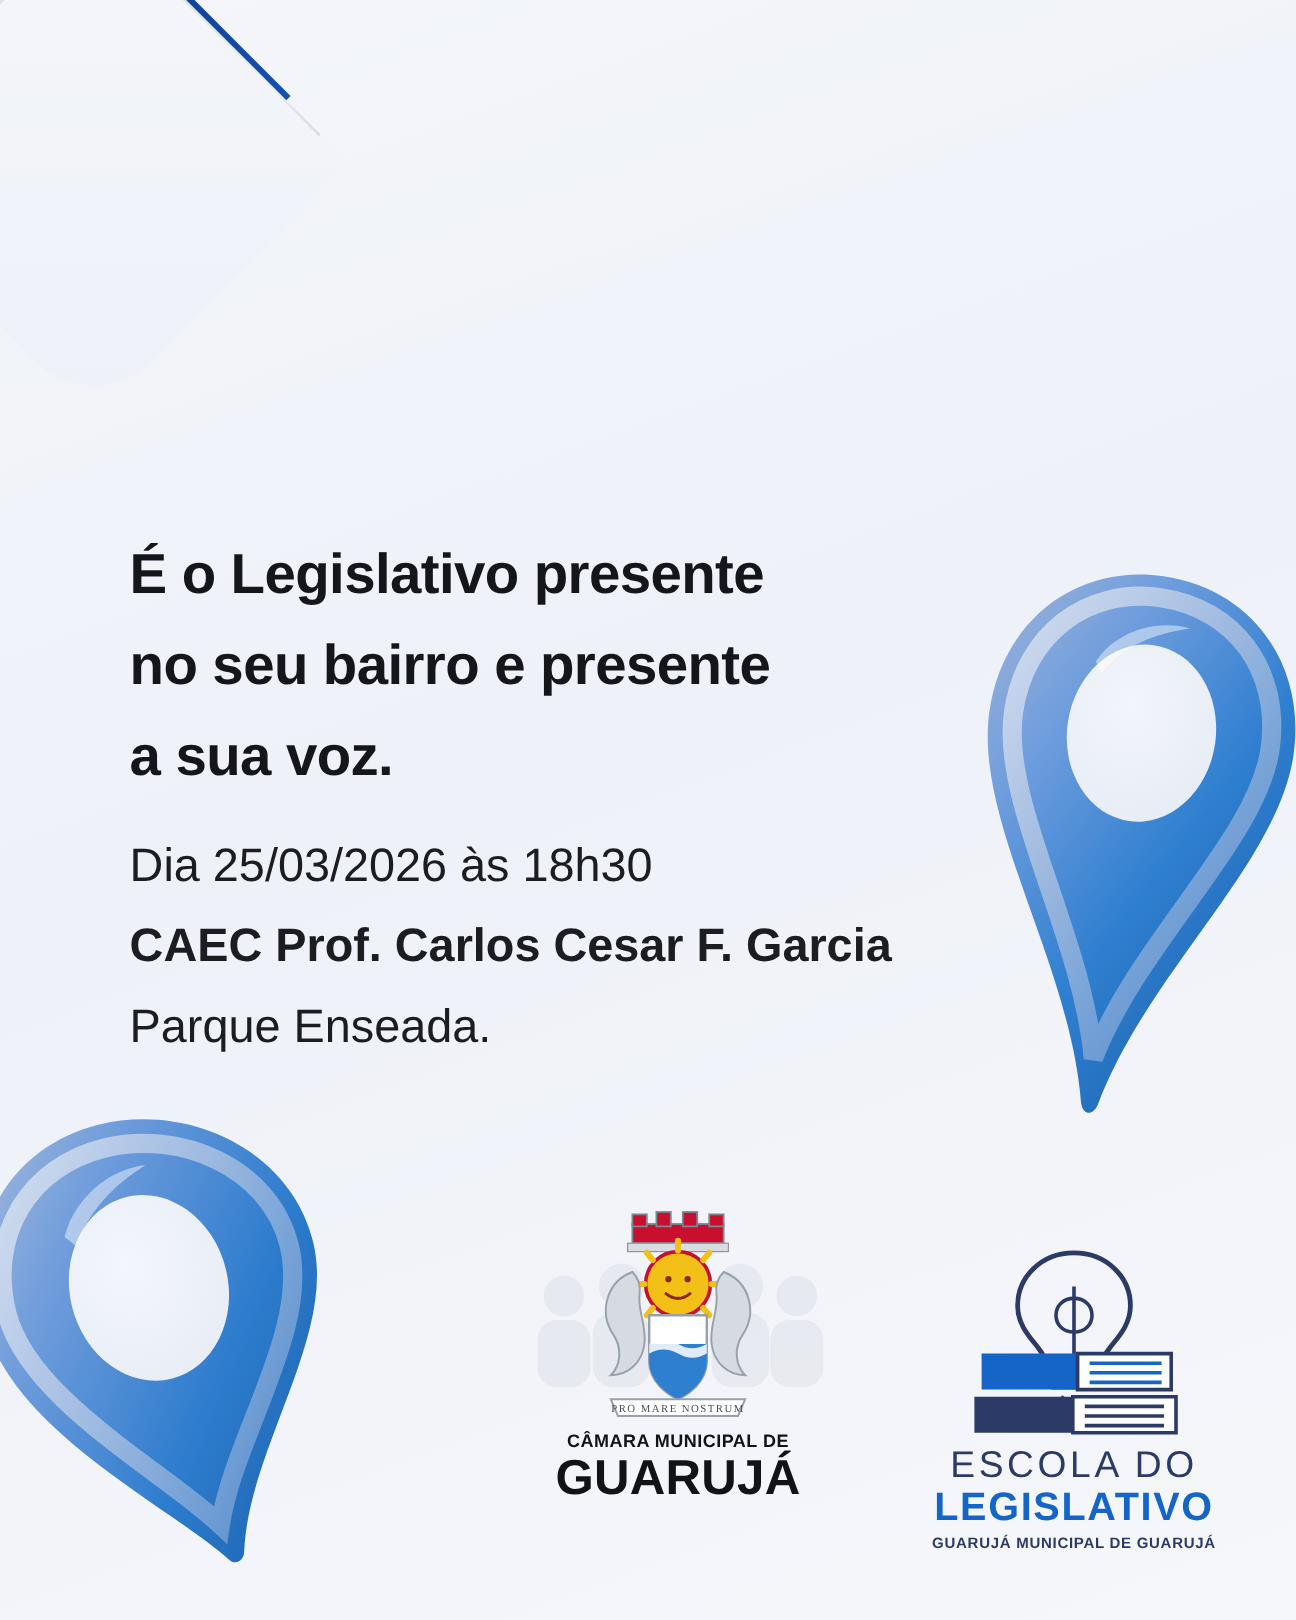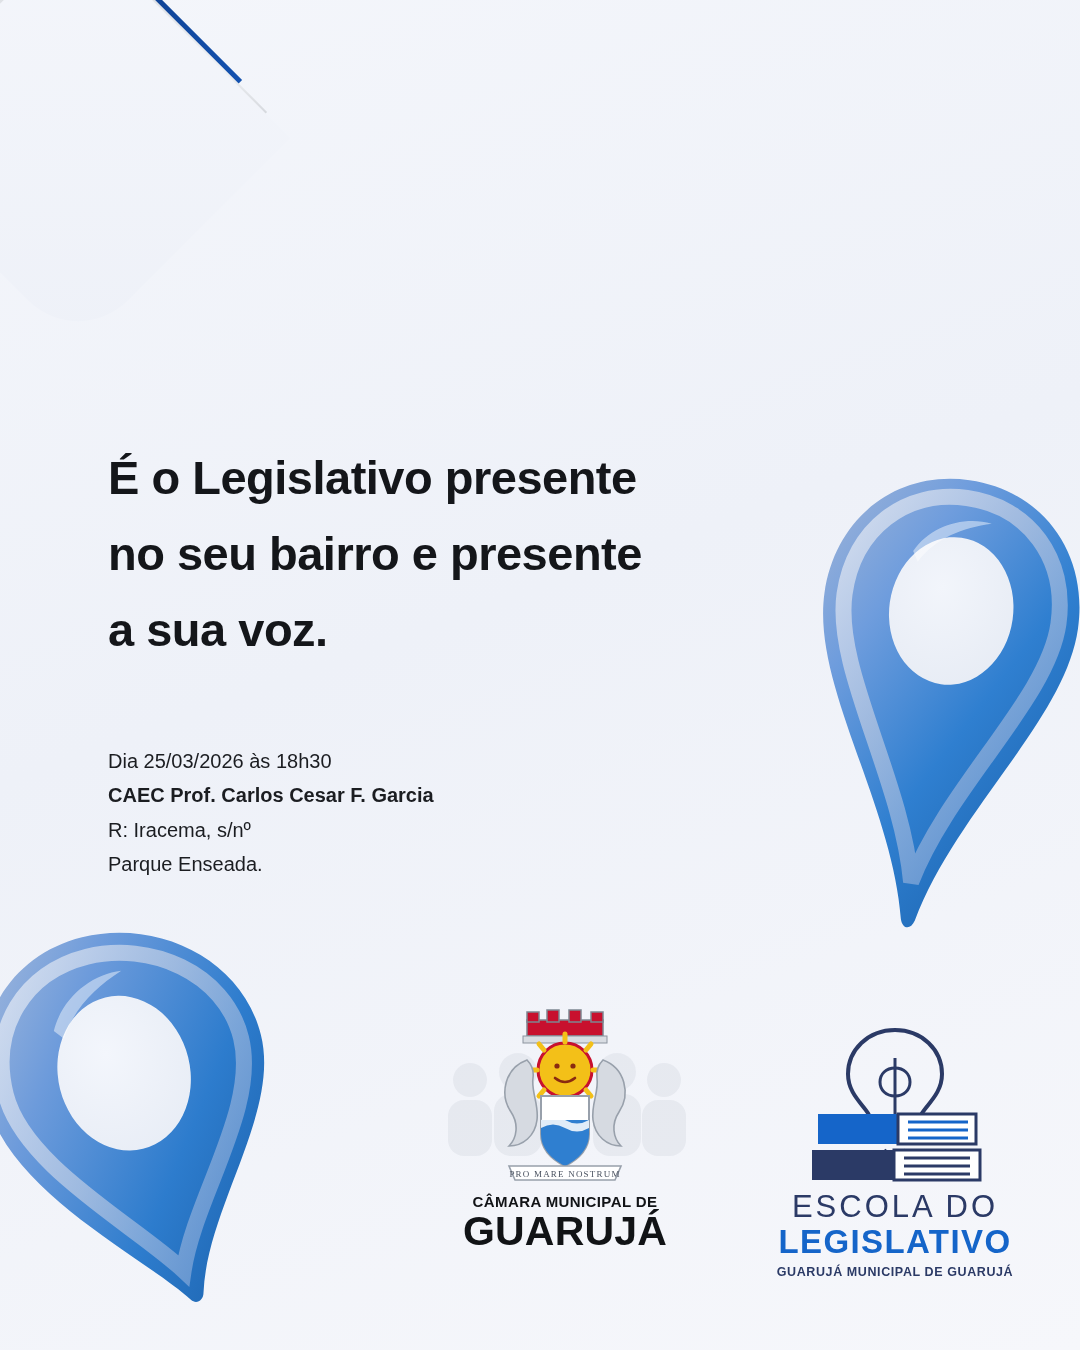--- a/index.html
+++ b/index.html
@@ -81,24 +81,24 @@
     font-weight: 700;
     font-size: 47px;
     line-height: 1.62;
     letter-spacing: -0.5px;
   }
   .subtitle .line { display: block; }
 
   .details {
     position: absolute;
     left: 108px;
-    top: 744px;
+    top: 688px;
     width: 680px;
     color: #1b1d21;
-    font-size: 20px;
+    font-size: 39px;
     line-height: 1.72;
   }
   .details .line { display: block; font-weight: 400; }
   .details .line.bold { font-weight: 700; }
 
   
   .pin {
     position: absolute;
     pointer-events: none;
   }
@@ -148,21 +148,21 @@
     font-size: 41px;
     font-weight: 700;
     letter-spacing: 0.2px;
     color: #111316;
     line-height: 1.05;
   }
 
   .logo-escola {
     position: absolute;
     left: 775px;
-    top: 14px;
+    top: 28px;
     width: 240px;
     text-align: center;
   }
   .logo-escola .mark {
     width: 210px;
     height: 175px;
     margin: 0 auto;
   }
   .logo-escola .l1 {
     font-size: 31px;
@@ -199,21 +199,20 @@
 
   <div class="subtitle">
     <span class="line">É o Legislativo presente</span>
     <span class="line">no seu bairro e presente</span>
     <span class="line">a sua voz.</span>
   </div>
 
   <div class="details">
     <span class="line">Dia 25/03/2026 às 18h30</span>
     <span class="line bold">CAEC Prof. Carlos Cesar F. Garcia</span>
-    <span class="line">R: Iracema, s/nº</span>
     <span class="line">Parque Enseada.</span>
   </div>
 
   <div class="pin" id="pin-right">
     <svg viewBox="0 0 300 470" width="300" height="470" aria-hidden="true">
       <defs>
         <linearGradient id="pinBodyR" x1="0" y1="0" x2="1" y2="1">
           <stop offset="0%" stop-color="#9fb4d8"></stop>
           <stop offset="26%" stop-color="#6f9ddd"></stop>
           <stop offset="58%" stop-color="#2f7fd0"></stop>

